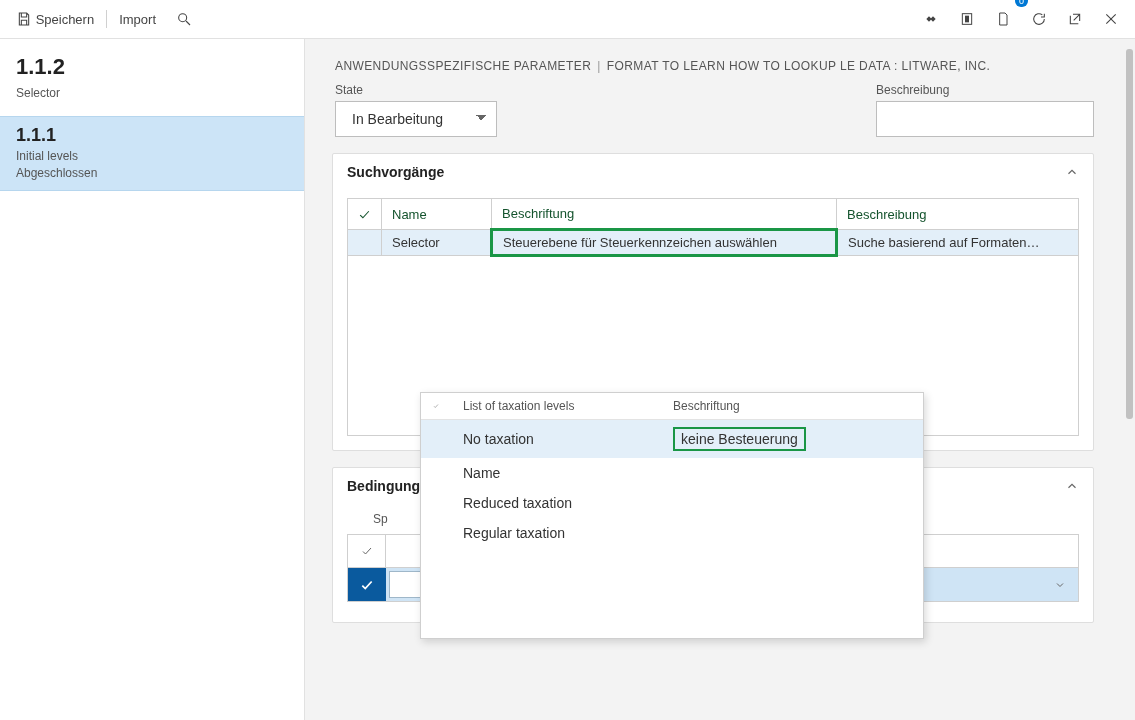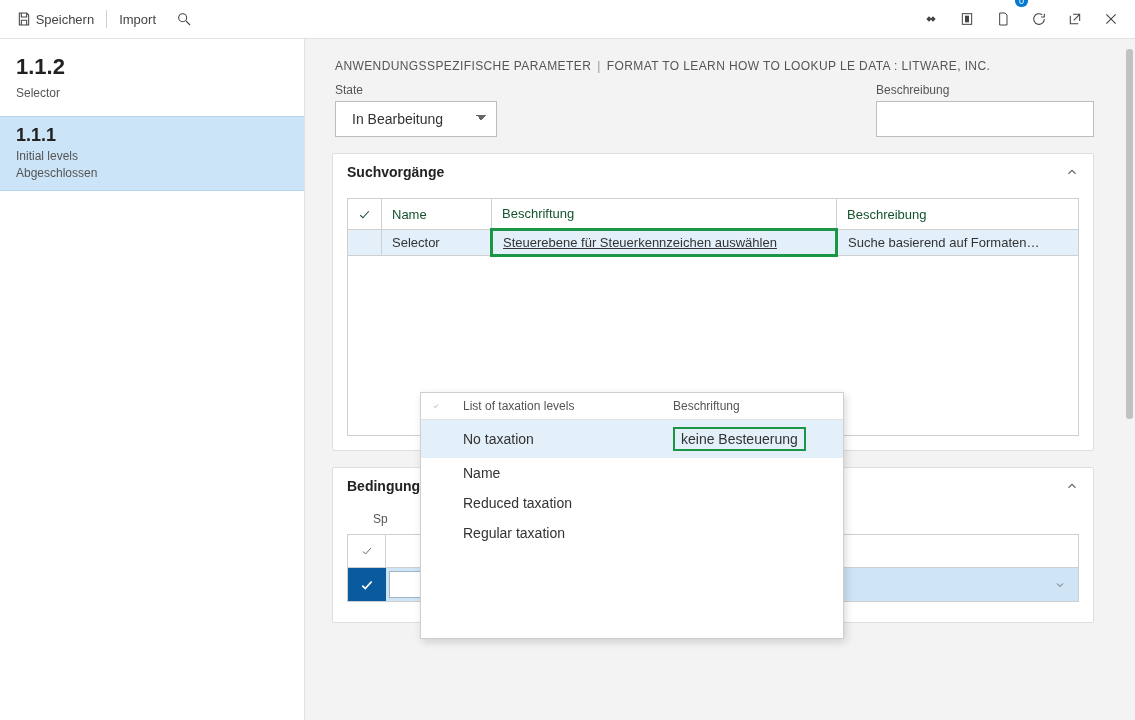--- a/index.html
+++ b/index.html
@@ -45,26 +45,26 @@
   .phdr h4 { font-size: 14px; font-weight: 600; color: #222; }
   .phdr .chev { width: 14px; height: 14px; color: #666; }
   .pbody { padding: 8px 14px 14px 14px; }
   
   table.grid { width: 100%; border-collapse: collapse; font-size: 13px; color: #333; border: 1px solid #cfcfcf; }
   table.grid th { text-align: left; font-weight: 400; color: #14532d; font-size: 13px; padding: 7px 10px; border: 1px solid #cfcfcf; background: #fff; }
   table.grid td { padding: 4px 10px; border: 1px solid #cfcfcf; }
   table.grid th.chk, table.grid td.chk { width: 34px; text-align: center; }
   table.grid tbody tr.selrow { background: #e3eff9; }
   .hlbox { border: 2px solid #1a9646; padding: 2px 6px; display: inline-block; }
-  .hlcell { border: 3px solid #1a9646 !important; text-decoration: underline; }
+  .hlcell { border: 3px solid #1a9646 !important; }
   
   table.searches td.filler { height: 180px; }
   
   
-  .popup { position: absolute; left: 420px; top: 392px; width: 424px; background: #fff; border: 1px solid #cfcfcf; box-shadow: 2px 3px 8px rgba(0,0,0,0.15); z-index: 50; }
+  .popup { position: absolute; left: 420px; top: 392px; width: 504px; background: #fff; border: 1px solid #cfcfcf; box-shadow: 2px 3px 8px rgba(0,0,0,0.15); z-index: 50; }
   .popup table { width: 100%; border-collapse: collapse; font-size: 14px; color: #333; }
   .popup th { text-align: left; font-weight: 400; color: #555; font-size: 12px; padding: 6px 12px; border-bottom: 1px solid #e3e3e3; }
   .popup td { padding: 7px 12px; }
   .popup tr.hi td { background: #e3eff9; }
   .popup th.chk, .popup td.chk { width: 30px; text-align: center; }
   
   
   .condBody { padding: 8px 14px 20px 14px; }
   .condBody .sp { font-size: 12px; color: #555; margin: 0 0 8px 26px; }
   .condWrap { border: 1px solid #cfcfcf; }

